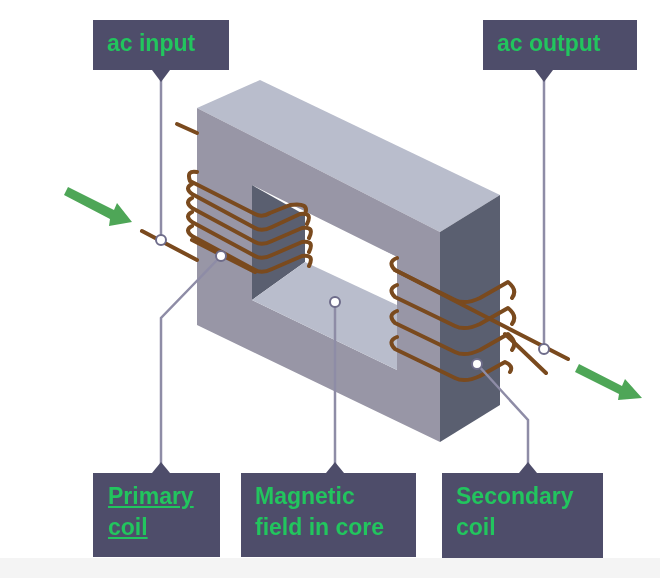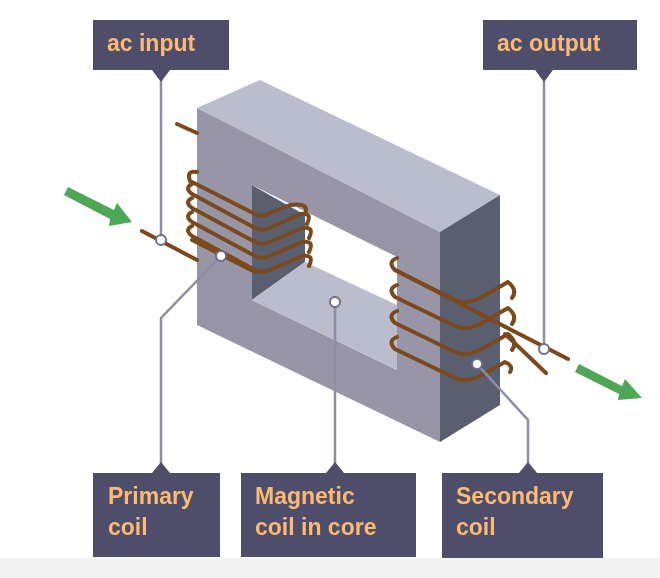--- a/index.html
+++ b/index.html
@@ -6,30 +6,30 @@
     body {
       width: 660px; height: 578px; position: relative; overflow: hidden;
       background: #ffffff;
       font-family: "Liberation Sans", sans-serif;
     }
     #diagram { position: absolute; left: 0; top: 0; width: 660px; height: 578px; }
     .footer-strip { position: absolute; left: 0; top: 558px; width: 660px; height: 20px; background: #f4f4f4; }
     .label {
       position: absolute;
       background: #4e4d6a;
-      color: #fdba74;
+      color: #22c55e;
       font-weight: bold;
       font-size: 23px;
       line-height: 31px;
       box-sizing: border-box;
     }
     .label span { display: block; white-space: pre-line; }
     #lbl-ac-input  { left: 93px;  top: 20px;  width: 136px; height: 50px; padding: 8px 0 0 14px; }
     #lbl-ac-output { left: 469px; top: 20px;  width: 154px; height: 50px; padding: 8px 0 0 14px; margin-left: 14px; }
-    #lbl-primary   { left: 93px;  top: 473px; width: 127px; height: 84px; padding: 8px 0 0 15px; }
+    #lbl-primary   { left: 93px;  top: 473px; width: 127px; height: 84px; padding: 8px 0 0 15px; text-decoration: underline; }
     #lbl-magnetic  { left: 241px; top: 473px; width: 175px; height: 84px; padding: 8px 0 0 14px; }
     #lbl-secondary { left: 442px; top: 473px; width: 161px; height: 92px; padding: 8px 0 16px 14px; }
   </style>
 </head>
 <body>
 
 <svg id="diagram" viewBox="0 0 660 578" xmlns="http://www.w3.org/2000/svg">
 
   <g>
 
@@ -108,20 +108,20 @@
 </div>
 <div class="label" id="lbl-ac-output">
   <span>ac output</span>
 </div>
 <div class="label" id="lbl-primary">
   <span>Primary
 coil</span>
 </div>
 <div class="label" id="lbl-magnetic">
   <span>Magnetic
-coil in core</span>
+field in core</span>
 </div>
 <div class="label" id="lbl-secondary">
   <span>Secondary
 coil</span>
 </div>
 
 <div class="footer-strip"></div>
 
 </body></html>

